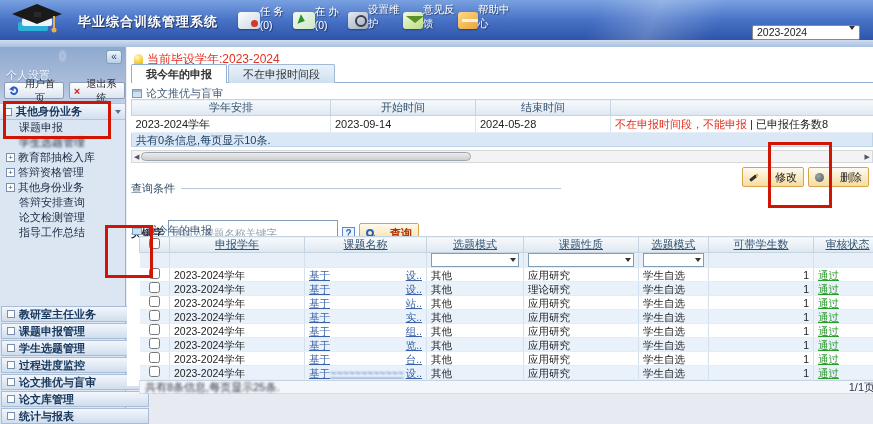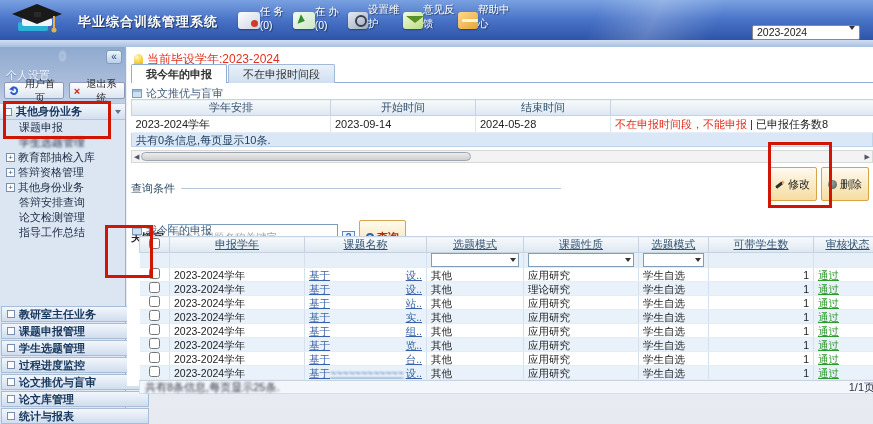--- a/index.html
+++ b/index.html
@@ -79,22 +79,22 @@
      border:1px solid #c6d4e2;text-align:center}
   th .sort{ text-decoration:underline;color:#33516e;cursor:pointer}
   td{height:17px;border-right:1px solid #dde6ef;border-bottom:1px solid #e6edf4;padding:0 4px}
   .warn{color:#e0301e}
   .infobar{height:14px;line-height:14px;background:#d9e7f6;border:1px solid #c0d4e8;border-top:none;color:#1b3a5c;padding-left:4px}
   .hscroll{margin-top:3px;height:13px;background:#f3f3f3;border:1px solid #d8d8d8;position:relative}
   .hthumb{position:absolute;left:9px;top:1px;width:330px;height:9px;border:1px solid #9aa6b4;border-radius:5px;
         background:linear-gradient(#ececec,#cfcfcf);cursor:pointer}
   .harrow{position:absolute;top:1px;font-size:7px;color:#556;line-height:10px;cursor:pointer}
   .toolbar{position:absolute;top:120px;right:4px;display:flex;gap:4px}
-  .orange-btn{height:34px;border:1px solid #d8a44a;border-radius:2px;background:linear-gradient(#fefaf0,#f6dda0);
-        display:flex;align-items:center;gap:3px;padding:0 6px;cursor:pointer;font-size:11px;color:#222;
+  .orange-btn{height:20px;border:1px solid #d8a44a;border-radius:2px;background:linear-gradient(#fefaf0,#f6dda0);
+        display:flex;align-items:center;gap:16px;padding:0 6px;cursor:pointer;font-size:11px;color:#222;
         font-family:"Liberation Sans","DejaVu Sans",sans-serif}
   .pencil{width:10px;height:3px;background:linear-gradient(90deg,#2f2f2f 75%,#e8b04a 75%);transform:rotate(-38deg);border-radius:1px}
   .del-dot{width:9px;height:9px;border-radius:50%;background:radial-gradient(circle at 35% 35%,#9aa,#555)}
   .query-fs{position:absolute;left:4px;top:134px;width:430px;border:none;border-top:1px solid #b8c8da;padding:6px 0 0 0}
   .query-fs legend{color:#2f4a66;padding-right:6px;font-size:11px}
   .query-row{display:flex;align-items:center;gap:4px;margin-top:18px}
   .kw-label{font-weight:bold;color:#223}
   .kw-input{width:170px;height:17px;border:1px solid #7f9db9;font-size:10.5px;padding:12px 3px;color:#222;
         font-family:"Liberation Sans","DejaVu Sans",sans-serif}
   .kw-input::placeholder{color:#9aa4b0}

